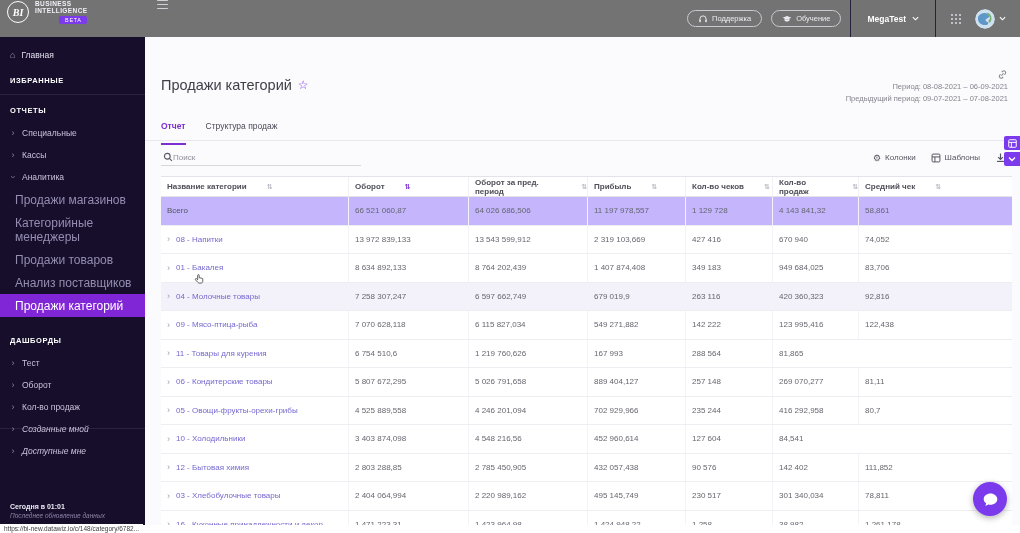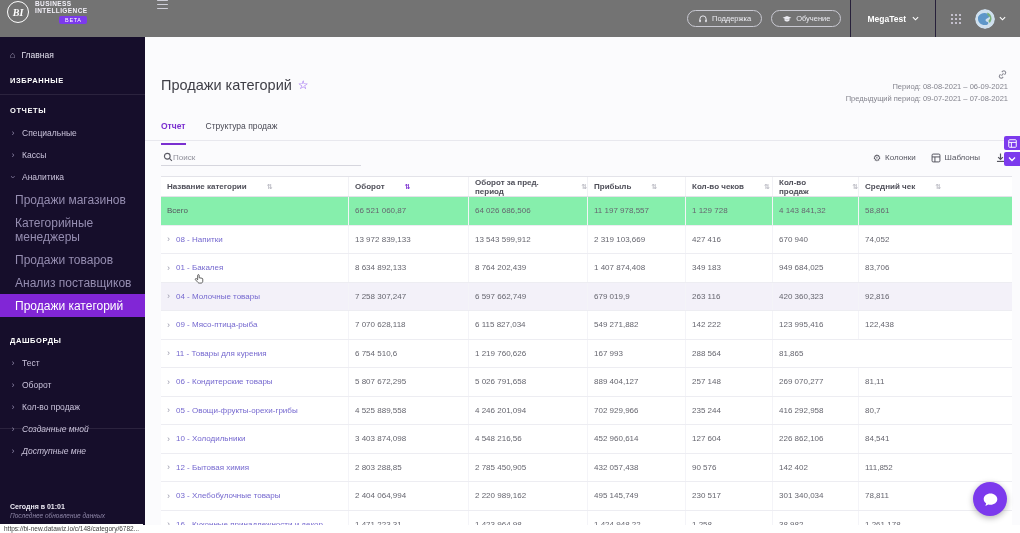--- a/index.html
+++ b/index.html
@@ -62,21 +62,21 @@
 
   
   .table{position:absolute;top:139px;left:16px;right:8px;bottom:0}
   .thead,.trow{display:grid;grid-template-columns:188px 120px 119px 98px 87px 86px 95px;align-items:stretch}
   .thead{height:21px;border-top:1px solid #e3e3e9;border-bottom:1px solid #e3e3e9;background:#fff}
   .th{display:flex;align-items:center;gap:20px;font-size:8px;font-weight:bold;color:#4e4e58;padding-left:6px;border-right:1px solid #f1f1f5;cursor:pointer}
   .th:last-child{border-right:none}
   .sort{font-size:7px;color:#b9b9c2;cursor:pointer}
   .sort.sorted{color:#7a2fd0}
   .trow{height:28.5px;border-bottom:1px solid #ededf2;background:#fff;cursor:pointer}
-  .trow.total{background:#86efac}
+  .trow.total{background:#c4b5fd}
   .trow.hovered{background:#f3f1f9}
   .td{font-size:8px;color:#66666f;padding-left:6px;display:flex;align-items:center;border-right:1px solid #f4f4f8;overflow:hidden;white-space:nowrap}
   .td:last-child{border-right:none}
   .td.name{gap:6px}
   .row-chev{color:#9b9bad;font-size:9px}
   .cat-link{color:#7568cf}
   .total-label{color:#55555e}
 
   
   .side-fabs{position:absolute;top:136px;right:0;display:flex;flex-direction:column;gap:2px;z-index:6}
@@ -407,21 +407,20 @@
           </div>
           <div class="trow">
             <div class="td name">
               <span class="row-chev">›</span>
               <span class="cat-link">10 - Холодильники</span>
             </div>
             <div class="td num">3 403 874,098</div>
             <div class="td num">4 548 216,56</div>
             <div class="td num">452 960,614</div>
             <div class="td num">127 604</div>
-            <div class="td num">226 862,106</div>
             <div class="td num">84,541</div>
           </div>
           <div class="trow">
             <div class="td name">
               <span class="row-chev">›</span>
               <span class="cat-link">12 - Бытовая химия</span>
             </div>
             <div class="td num">2 803 288,85</div>
             <div class="td num">2 785 450,905</div>
             <div class="td num">432 057,438</div>

